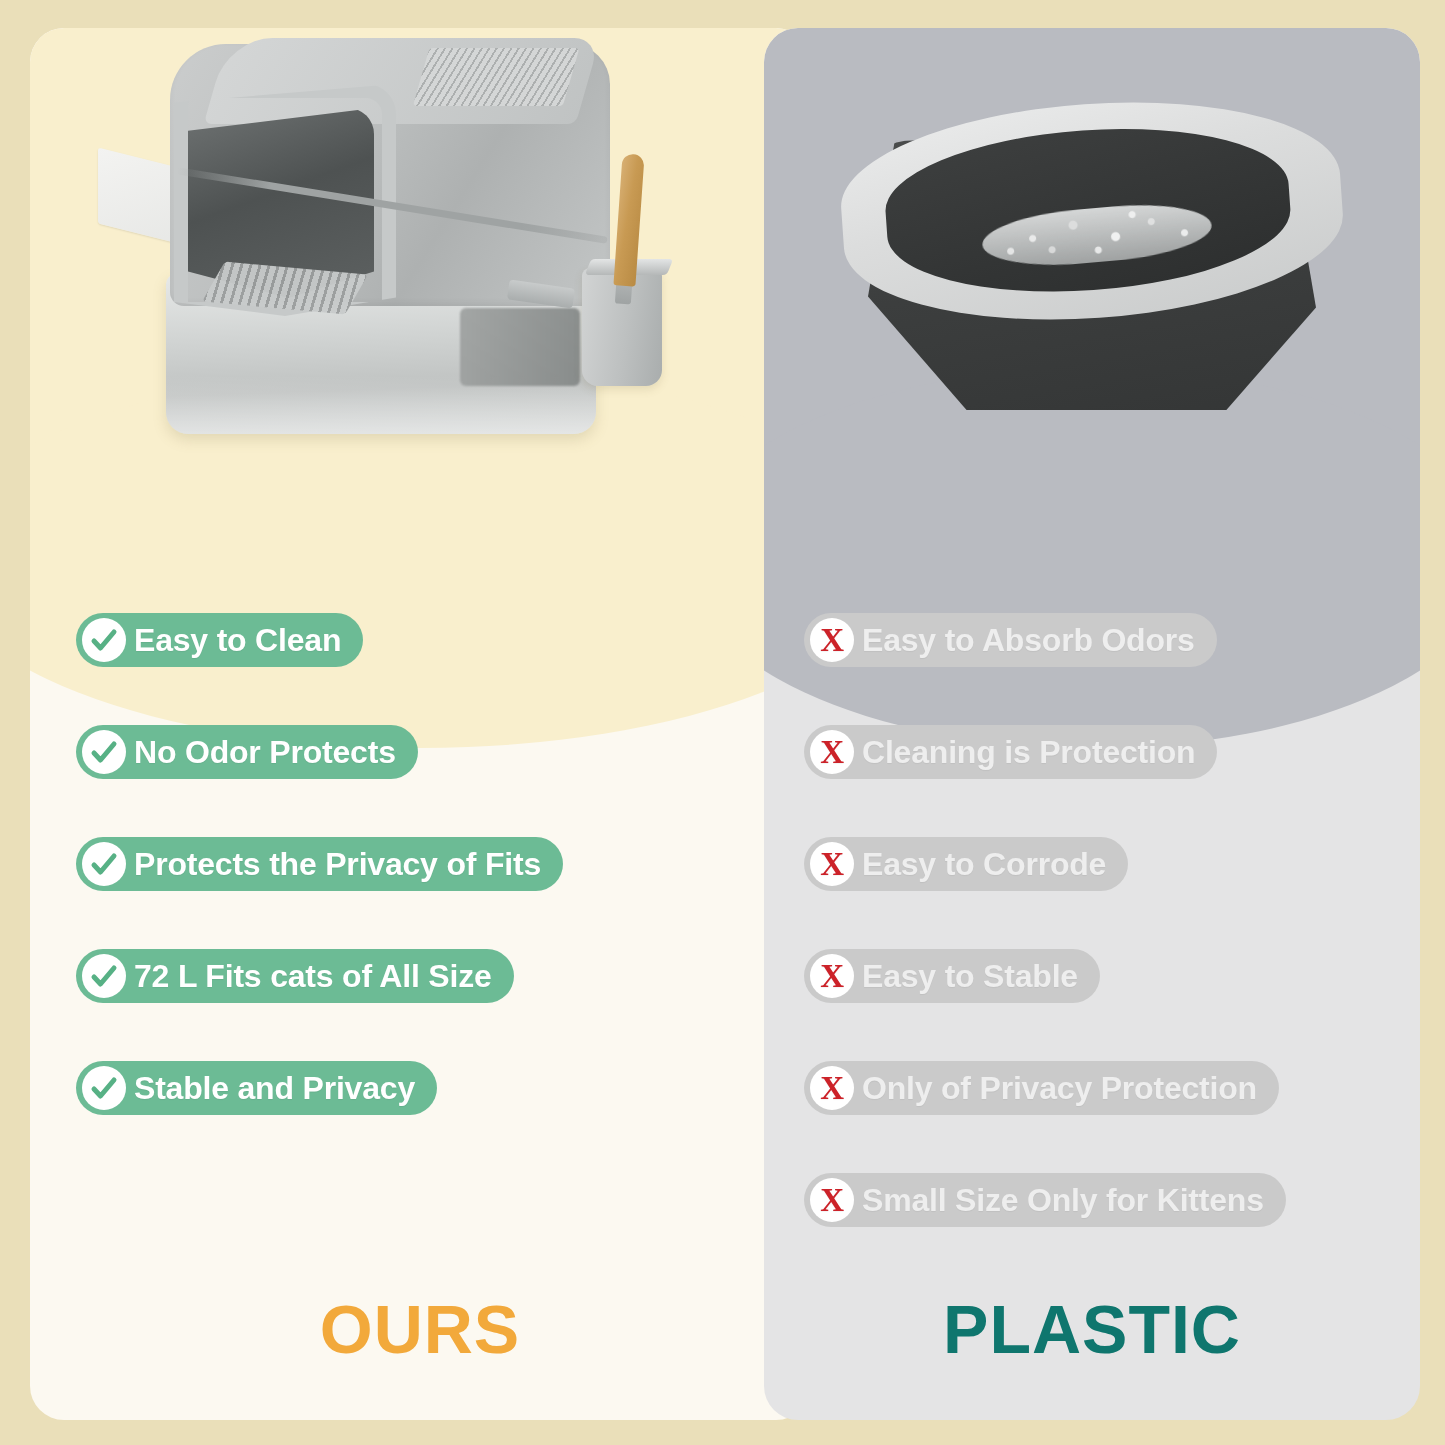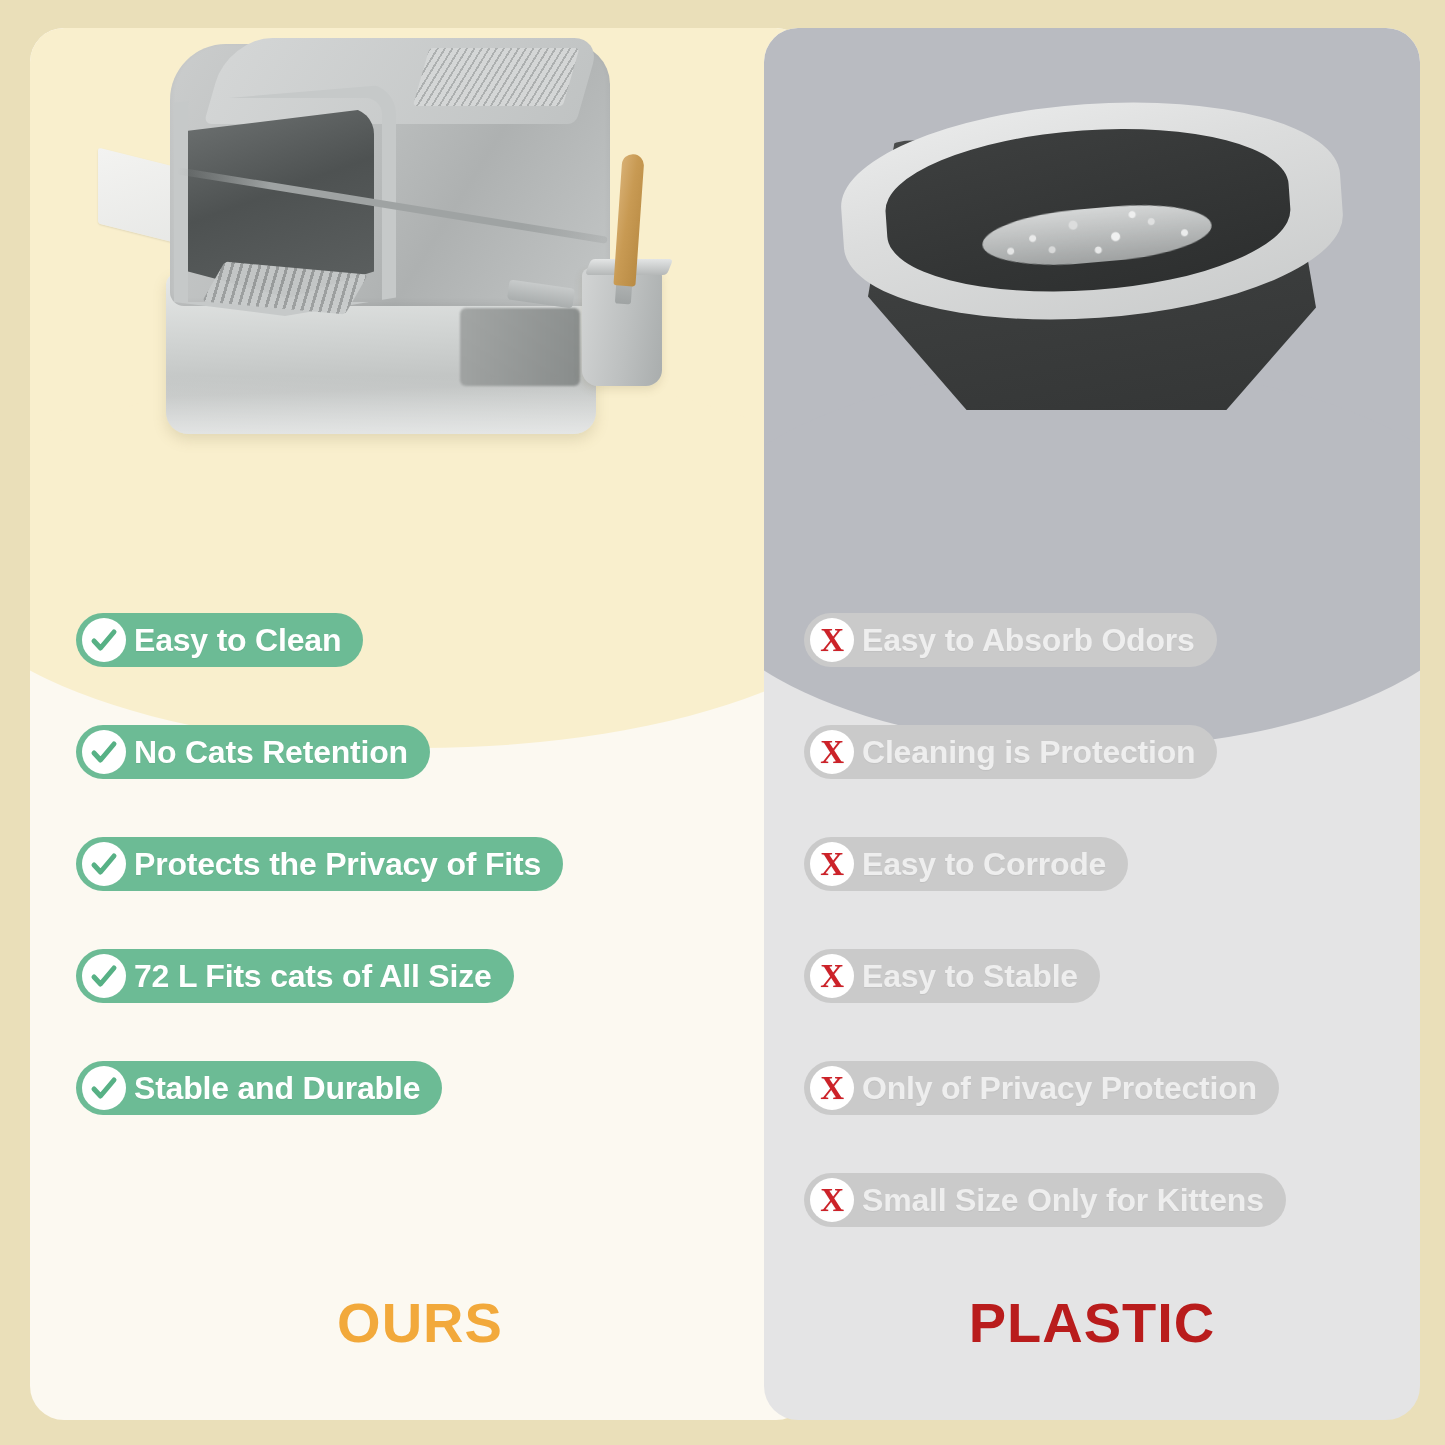--- a/index.html
+++ b/index.html
@@ -298,26 +298,26 @@
     font-weight: bold;
     line-height: 1;
     font-family: "Liberation Serif", serif;
   }
 
   
   .footer-label {
     position: absolute;
     width: 100%;
     text-align: center;
-    font-size: 56px;
+    font-size: 68px;
     font-weight: bold;
     letter-spacing: 1px;
   }
   .label-ours    { top: 1262px; color: #f2a93b; }
-  .label-plastic { top: 1262px; color: #b91c1c; }
+  .label-plastic { top: 1262px; color: #0f766e; }
 </style>
 </head>
 <body>
 
 <div class="board">
 
   <div class="panel panel-ours">
 
     <div class="hero-tint tint-ours"></div>
 
@@ -355,21 +355,21 @@
       </div>
 
 
       <div class="row">
         <div class="pill pill-good">
           <span class="badge">
             <svg width="30" height="30" viewBox="0 0 30 30" aria-hidden="true">
               <path d="M5 16 L11.5 23 L25 7" fill="none" stroke="#57b185" stroke-width="5" stroke-linecap="round" stroke-linejoin="round"></path>
             </svg>
           </span>
-          <span>No Cats Retention</span>
+          <span>No Odor Protects</span>
         </div>
       </div>
 
       <div class="row">
         <div class="pill pill-good">
           <span class="badge">
             <svg width="30" height="30" viewBox="0 0 30 30" aria-hidden="true">
               <path d="M5 16 L11.5 23 L25 7" fill="none" stroke="#57b185" stroke-width="5" stroke-linecap="round" stroke-linejoin="round"></path>
             </svg>
           </span>
@@ -388,21 +388,21 @@
         </div>
       </div>
 
       <div class="row">
         <div class="pill pill-good">
           <span class="badge">
             <svg width="30" height="30" viewBox="0 0 30 30" aria-hidden="true">
               <path d="M5 16 L11.5 23 L25 7" fill="none" stroke="#57b185" stroke-width="5" stroke-linecap="round" stroke-linejoin="round"></path>
             </svg>
           </span>
-          <span>Stable and Durable</span>
+          <span>Stable and Privacy</span>
         </div>
       </div>
 
     </div>
 
     <div class="footer-label label-ours">OURS</div>
   </div>
 
   <div class="panel panel-plastic">
 

